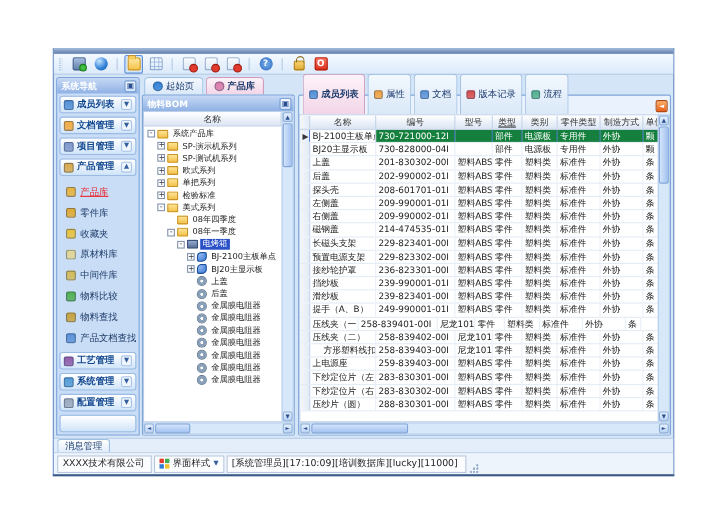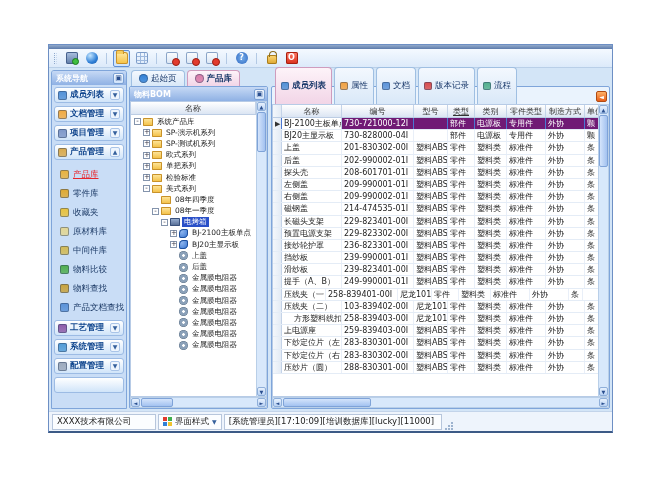--- a/index.html
+++ b/index.html
@@ -102,21 +102,21 @@
   .tn-gear { width:9px; height:9px; border-radius:50%; background:radial-gradient(#ffffff 0 18%,#8aa0b8 24% 60%,#5a7088 66%); }
   .tlabel { padding:0 2px; }
   .tlabel-sel { background:#2a50c8; color:#fff; }
 
   
   .rows { flex:1; min-height:0; overflow:hidden; }
   .trow { height:12.2px; display:flex; font-size:8px; color:#222; border-bottom:1px solid #e4ecf6; }
   .tcell { padding:1px 2px; border-right:1px solid #e9eff8; flex:none; overflow:hidden; white-space:nowrap; line-height:10px; }
   .selcol { background:linear-gradient(90deg,#f4f7fb,#e3ebf5); border-right:1px solid #c4d3e8;
     color:#333; font-size:7px; text-align:center; line-height:11px; }
-  .trow-sel .tcell { background:#701a75; color:#fff; border-right-color:#4a77d2; }
+  .trow-sel .tcell { background:#15803d; color:#fff; border-right-color:#4a77d2; }
   .trow-sel .tcell.name-cell { background:#fff; color:#222; border-right-color:#c4d3e8; }
   .trow-sel .selcol { background:linear-gradient(90deg,#f4f7fb,#e3ebf5); color:#333; }
 
   
   .vscroll { width:11px; flex:none; display:flex; flex-direction:column; background:#d8e8fb;
     border:1px solid #b9cfe8; }
   .hscroll { height:11px; flex:none; display:flex; background:#d8e8fb; border:1px solid #b9cfe8; }
   .sbtn { width:9px; height:9px; flex:none; background:linear-gradient(#e7f1fd,#b9d2f4);
     border:1px solid #8fafd9; border-radius:2px; font-size:5px; line-height:8px; text-align:center; color:#2a4f8f; }
   .vthumb { width:9px; height:42px; margin:1px 0; background:linear-gradient(90deg,#d4e4fb,#a3c2f0);
@@ -127,21 +127,21 @@
 
   
   .msgrow { height:13px; flex:none; display:flex; align-items:flex-end; padding-left:3px;
     border-top:1px solid #b9cfe8; background:#e4eefa; }
   .msg-tab { height:12px; padding:0 6px; font-size:8.5px; color:#1b3a6b; line-height:12px;
     background:linear-gradient(#ffffff,#e0ecfa); border:1px solid #9fbfe2; border-bottom:none; border-radius:3px 3px 0 0; }
   .statusbar { height:20px; flex:none; display:flex; align-items:center; gap:2px; padding:1px 3px;
     background:#eef4fc; border-top:1px solid #c3d4ea; font-size:8.5px; color:#222; }
   .scell { height:16px; display:flex; align-items:center; padding:0 4px; background:#fbfdff;
     border:1px solid #b7c6dc; white-space:nowrap; overflow:hidden; }
-  .scell-company { width:104px; flex:none; }
+  .scell-company { width:86px; flex:none; }
   .scell-op { flex:1; min-width:0; }
   .scell-style { flex:none; gap:3px; }
   .scell-session { width:218px; flex:none; }
   .winflag { width:9px; height:9px; flex:none; display:grid; grid-template-columns:1fr 1fr; gap:1px; }
   .winflag i { display:block; }
   .caret { font-size:6px; color:#35609c; }
   .sizegrip { width:9px; height:9px; flex:none; align-self:flex-end;
     background:
       radial-gradient(circle at 8px 2px,#9db3cf 1px,transparent 1.3px),
       radial-gradient(circle at 8px 5px,#9db3cf 1px,transparent 1.3px),
@@ -621,21 +621,21 @@
                     <span class="tcell" style="width: 34px;">尼龙1010</span>
                     <span class="tcell" style="width: 27px;">零件</span>
                     <span class="tcell" style="width: 32px;">塑料类</span>
                     <span class="tcell" style="width: 39px;">标准件</span>
                     <span class="tcell" style="width: 39px;">外协</span>
                     <span class="tcell" style="width: 14px;">条</span>
                   </div>
                   <div class="trow">
                     <span class="tcell selcol" style="width: 9px;"></span>
                     <span class="tcell name-cell" style="width: 60px;">压线夹（二）</span>
-                    <span class="tcell" style="width: 72px;">103-839402-00I</span>
+                    <span class="tcell" style="width: 72px;">258-839402-00I</span>
                     <span class="tcell" style="width: 34px;">尼龙1010</span>
                     <span class="tcell" style="width: 27px;">零件</span>
                     <span class="tcell" style="width: 32px;">塑料类</span>
                     <span class="tcell" style="width: 39px;">标准件</span>
                     <span class="tcell" style="width: 39px;">外协</span>
                     <span class="tcell" style="width: 14px;">条</span>
                   </div>
                   <div class="trow">
                     <span class="tcell selcol" style="width: 9px;"></span>
                     <span class="tcell name-cell" style="width: 60px; padding-left: 12px;">方形塑料线扣</span>
@@ -705,20 +705,23 @@
             <span class="hthumb" style="width:88px"></span>
             <span class="sp"></span>
             <span class="sbtn">►</span>
           </div>
         </div>
 
       </div>
     </div>
   </div>
 
+  <div class="msgrow">
+    <span class="msg-tab">消息管理</span>
+  </div>
 
   <div class="statusbar">
     <span class="scell scell-company">XXXX技术有限公司</span>
     <span class="scell scell-style">
       <span class="winflag">
         <i style="background:#e23b2e"></i>
           <i style="background:#3fae4f"></i>
           <i style="background:#2f7fd6"></i>
           <i style="background:#f0c32e"></i>
       </span>

